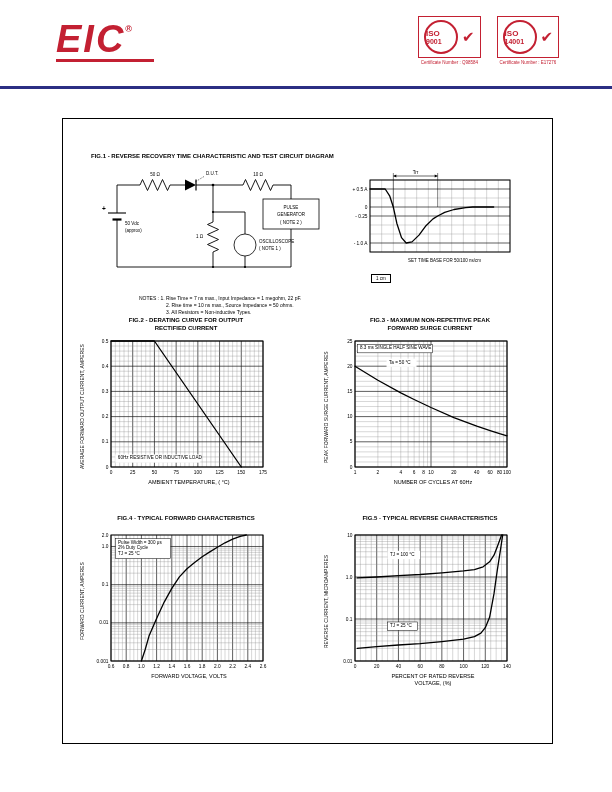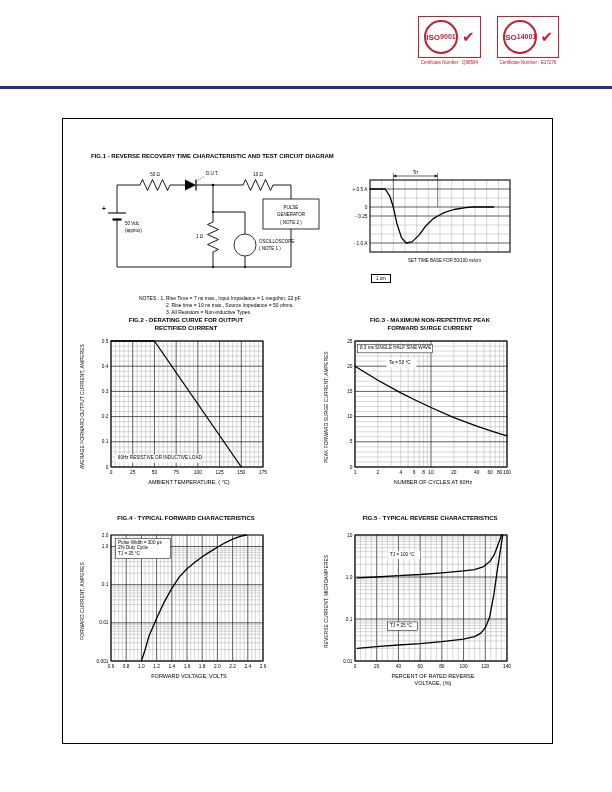--- a/index.html
+++ b/index.html
@@ -6,21 +6,21 @@
   .page{position:relative;width:612px;height:792px;background:#fff;font-family:"Liberation Sans",sans-serif;color:#000;overflow:hidden;}
 
   
   .logo{position:absolute;left:56px;top:20px;}
   .logo-text{font-size:38px;line-height:38px;font-weight:bold;font-style:italic;color:#c32032;letter-spacing:2px;}
   .logo-reg{font-size:9px;color:#c32032;vertical-align:20px;font-weight:bold;}
   .logo-underline{width:98px;height:3px;background:#c32032;margin-top:1px;}
   .badges{position:absolute;left:418px;top:16px;display:flex;gap:16px;}
   .badge{display:flex;flex-direction:column;align-items:center;}
   .badge-top{display:flex;align-items:center;gap:4px;border:1.2px solid #c32032;padding:3px 5px;background:#fff;}
-  .seal{width:30px;height:30px;border:2px solid #c32032;border-radius:50%;display:flex;flex-direction:row;align-items:center;justify-content:center;color:#c32032;font-weight:bold;}
+  .seal{width:30px;height:30px;border:2px solid #c32032;border-radius:50%;display:flex;flex-direction:column;align-items:flex-start;justify-content:center;color:#c32032;font-weight:bold;}
   .seal-org{font-size:8px;line-height:9px;}
   .seal-num{font-size:7px;line-height:8px;}
   .check{color:#c32032;font-size:15px;line-height:16px;font-weight:bold;font-family:"DejaVu Sans",sans-serif;}
   .cert{color:#c32032;font-size:4.5px;margin-top:2px;white-space:nowrap;}
   .rule{position:absolute;left:0;top:86px;width:612px;height:3px;background:#2b2e83;}
 
   
   .box{position:absolute;left:62px;top:118px;width:489px;height:624px;border:1.2px solid #000;}
   .boxtitle-row{position:absolute;top:8px;left:0;right:0;display:flex;align-items:center;}
   .hline{flex:1;height:1px;background:#000;}
@@ -42,20 +42,24 @@
   .ylab{writing-mode:vertical-rl;transform:rotate(180deg);font-size:5px;height:144px;display:flex;align-items:center;justify-content:center;white-space:nowrap;}
   .mount{width:186px;height:144px;}
   .xlab{font-size:5.5px;text-align:center;width:152px;margin-left:34px;line-height:6.5px;}
   svg text{font-family:"Liberation Sans","DejaVu Sans",sans-serif;}
 </style>
 </head>
 <body>
 
 <div class="page">
 
+  <div class="logo">
+    <div><span class="logo-text">EIC</span><span class="logo-reg">®</span></div>
+    <div class="logo-underline"></div>
+  </div>
 
   <div class="badges">
     <div class="badge">
       <div class="badge-top">
         <div class="seal">
           <div class="seal-org">ISO</div>
           <div class="seal-num">9001</div>
         </div>
         <div class="check">✔</div>
       </div>

